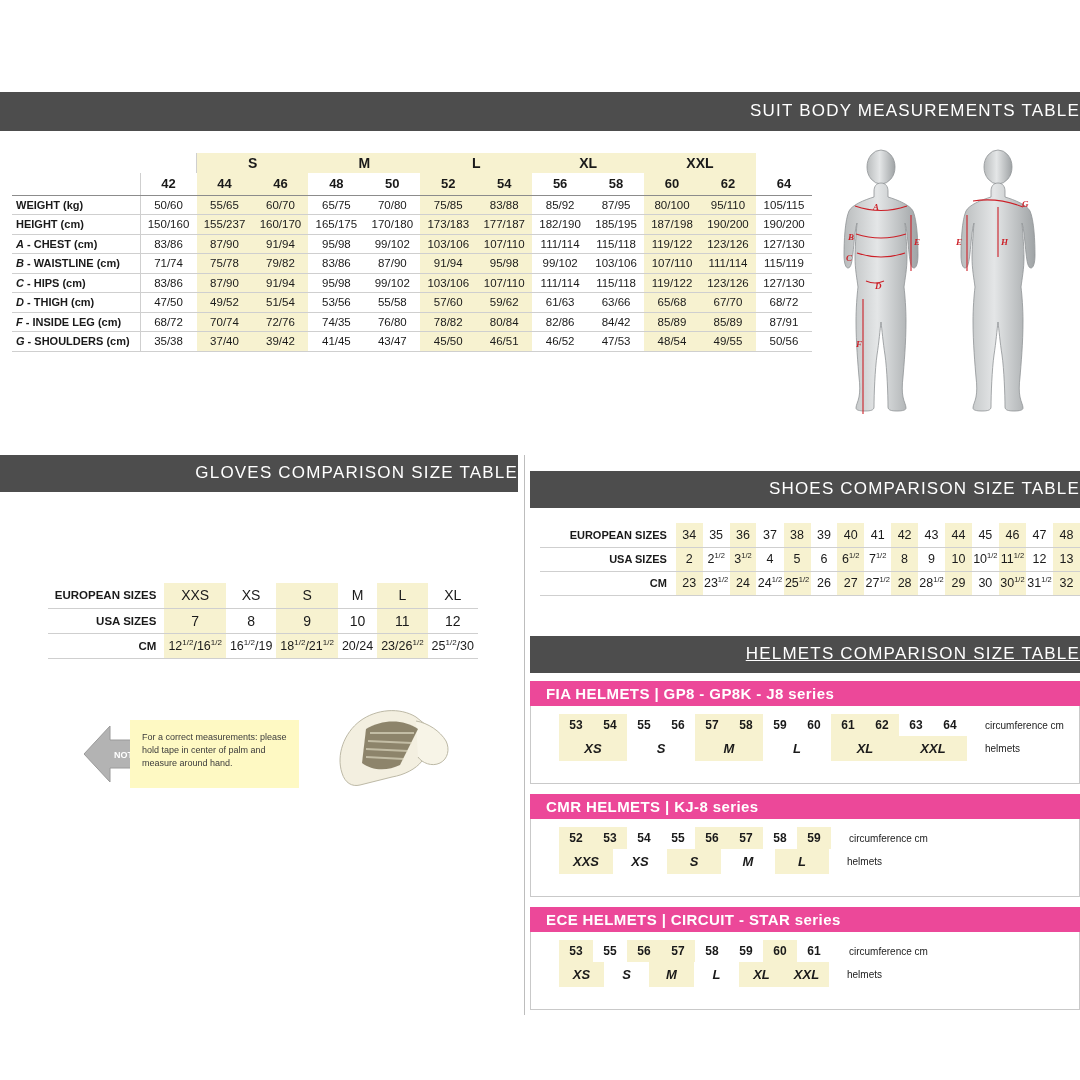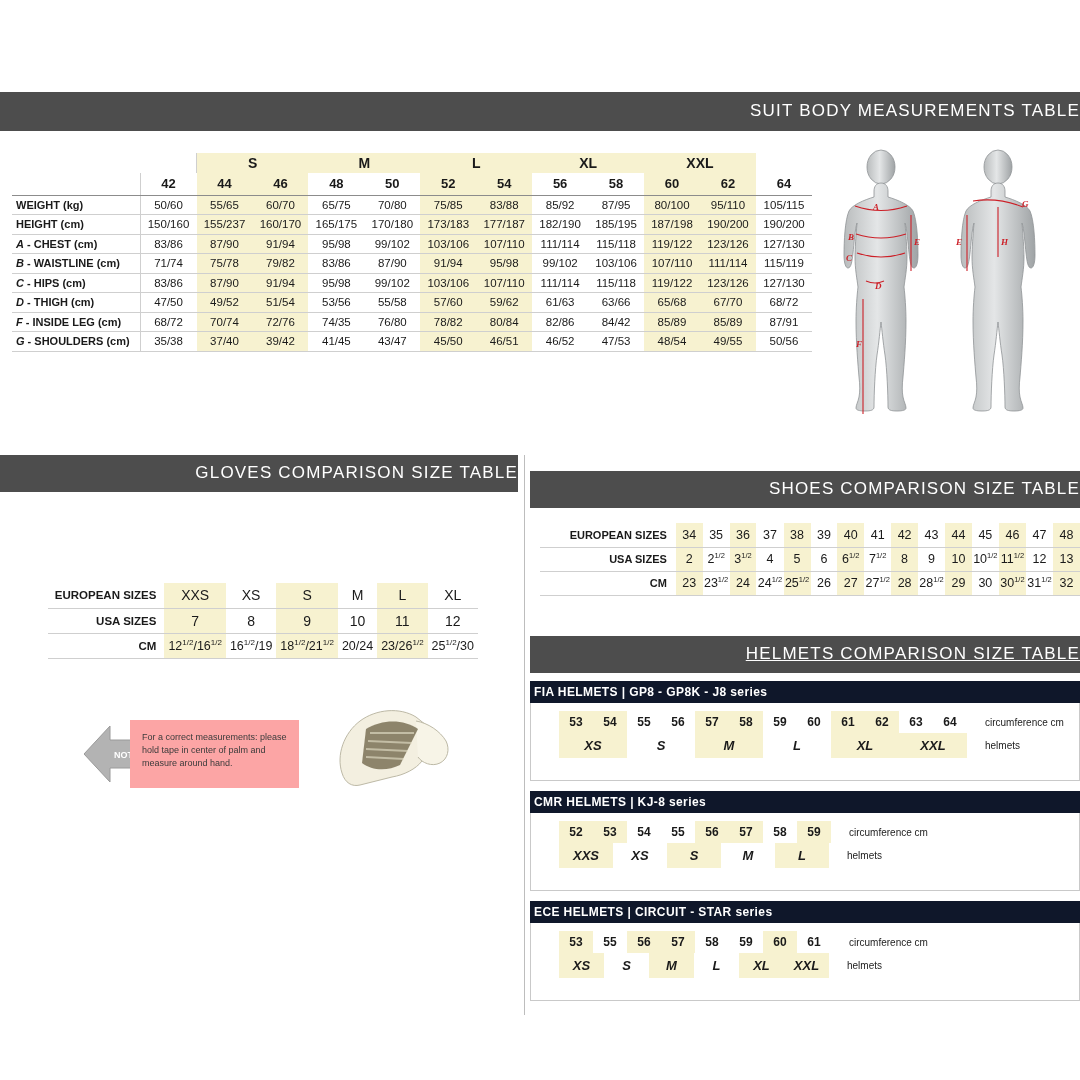--- a/index.html
+++ b/index.html
@@ -65,37 +65,37 @@
     border-bottom: 1px solid #cfcfcf;
   }
   .gloves-table td.rowlabel { text-align: right; font-weight: bold; font-size: 11.5px; width: 122px; padding-right: 8px; }
   .gloves-table td.sz { font-size: 14px; }
   .gloves-table sup { font-size: 8px; }
 
   
   .nota { position: absolute; left: 84px; top: 265px; width: 215px; height: 68px; }
   .nota-text {
     position: absolute; left: 46px; top: 0; width: 169px; height: 68px;
-    background: #fca5a5; color: #3b3b3b; font-size: 9px; line-height: 13px;
+    background: #fef9c3; color: #3b3b3b; font-size: 9px; line-height: 13px;
     padding: 11px 10px 0 12px;
   }
   .glove-img { position: absolute; left: 330px; top: 248px; width: 130px; height: 92px; }
 
   
   .shoes-table { position: absolute; left: 10px; top: 52px; width: 540px; border-collapse: collapse; }
   .shoes-table td {
     font-size: 11.5px; text-align: center; height: 24px; padding: 1px 1px;
     border-bottom: 1px solid #cfcfcf; width: 26px;
   }
   .shoes-table td.rowlabel { text-align: right; font-weight: bold; font-size: 11px; width: 132px; padding-right: 9px; }
   .shoes-table td.v { font-size: 12.5px; }
   .shoes-table sup { font-size: 7.5px; }
   .helmet-head {
-    background: #0f172a; color: #ffffff; font-size: 12px; font-weight: bold;
-    padding: 4px 0 4px 4px; letter-spacing: .4px;
+    background: #ec4899; color: #ffffff; font-size: 15px; font-weight: bold;
+    padding: 4px 0 4px 16px; letter-spacing: .4px;
   }
   .helmet-panel { border: 1px solid #c9c9c9; border-top: none; background: #fff; padding: 8px 0 10px 0; position: relative; height: 78px; }
   .hrow { display: flex; align-items: center; padding-left: 28px; }
   .hrow .cell { width: 34px; text-align: center; font-size: 12px; font-weight: bold; padding: 4px 0; }
   .hrow.sizes .cell { font-size: 13px; font-style: italic; font-weight: bold; padding: 5px 0; }
   .hrow .note { font-size: 10px; font-weight: normal; font-style: normal; color: #222; margin-left: 18px; white-space: nowrap; }
 </style>
 </head>
 <body>
 

